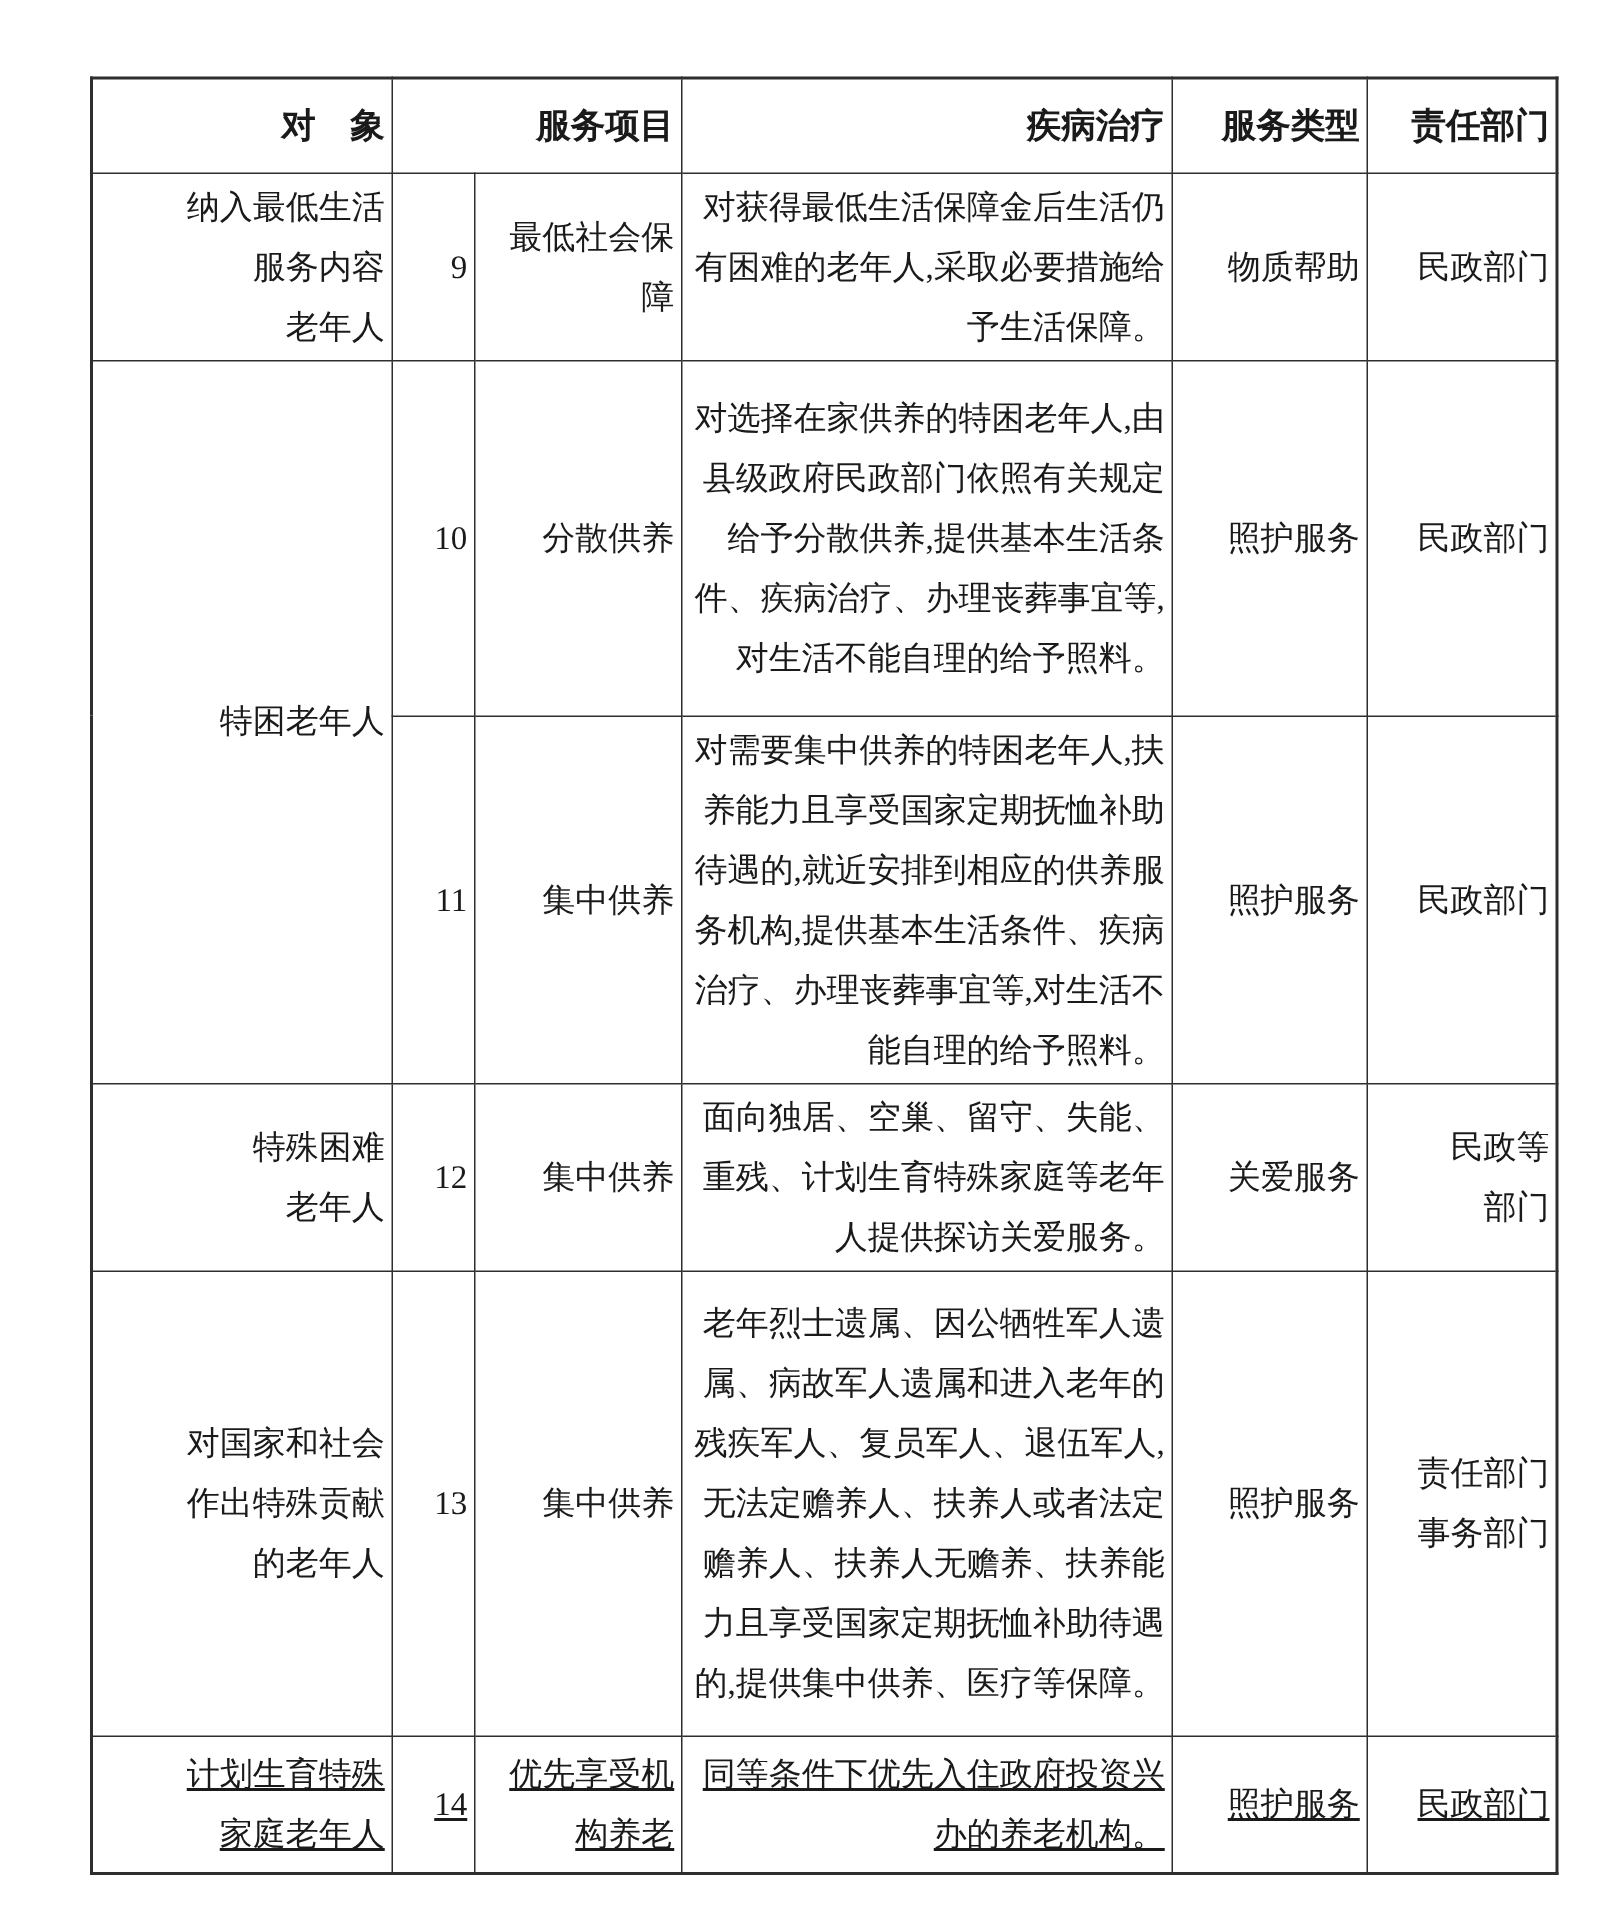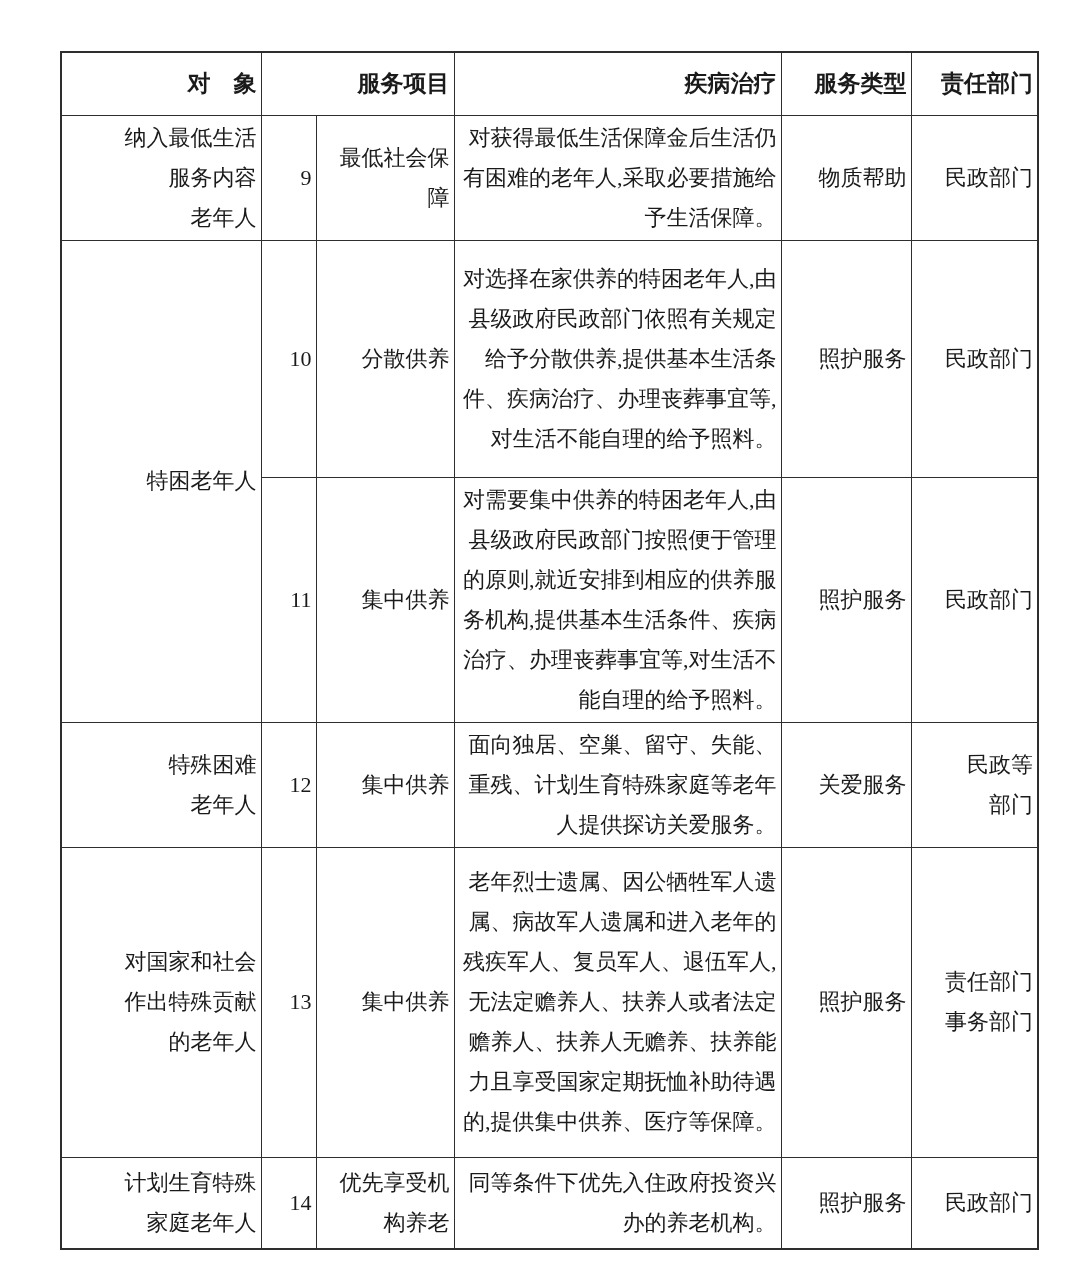--- a/index.html
+++ b/index.html
@@ -47,21 +47,21 @@
   }
   td.obj, td.item, td.dept {
     line-height: 40px;
   }
   tr.h-header { height: 63px; }
   tr.h-r9  { height: 121px; }
   tr.h-r10 { height: 237px; }
   tr.h-r11 { height: 235px; }
   tr.h-r12 { height: 118px; }
   tr.h-r13 { height: 310px; }
-  tr.h-r14 { height: 92px; }
+  tr.h-r14 { height: 92px; text-decoration: underline; }
 </style>
 </head>
 <body>
 
 <div class="table-wrap">
   <table class="svc">
     <colgroup>
       <col style="width:200px">
       <col style="width:55px">
       <col style="width:138px">
@@ -94,21 +94,21 @@
         <td class="obj" rowspan="2">特困老年人</td>
         <td>10</td>
         <td class="item">分散供养</td>
         <td class="content">对选择在家供养的特困老年人,由县级政府民政部门依照有关规定给予分散供养,提供基本生活条件、疾病治疗、办理丧葬事宜等,对生活不能自理的给予照料。</td>
         <td>照护服务</td>
         <td class="dept">民政部门</td>
       </tr>
       <tr class="h-r11">
         <td>11</td>
         <td class="item">集中供养</td>
-        <td class="content">对需要集中供养的特困老年人,由县级政府民政部门按照便于管理的原则,就近安排到相应的供养服务机构,提供基本生活条件、疾病治疗、办理丧葬事宜等,对生活不能自理的给予照料。</td>
+        <td class="content">对需要集中供养的特困老年人,扶养能力且享受国家定期抚恤补助待遇的,就近安排到相应的供养服务机构,提供基本生活条件、疾病治疗、办理丧葬事宜等,对生活不能自理的给予照料。</td>
         <td>照护服务</td>
         <td class="dept">民政部门</td>
       </tr>
       <tr class="h-r12">
         <td class="obj">特殊困难
 老年人</td>
         <td>12</td>
         <td class="item">集中供养</td>
         <td class="content">面向独居、空巢、留守、失能、重残、计划生育特殊家庭等老年人提供探访关爱服务。</td>
         <td>关爱服务</td>

